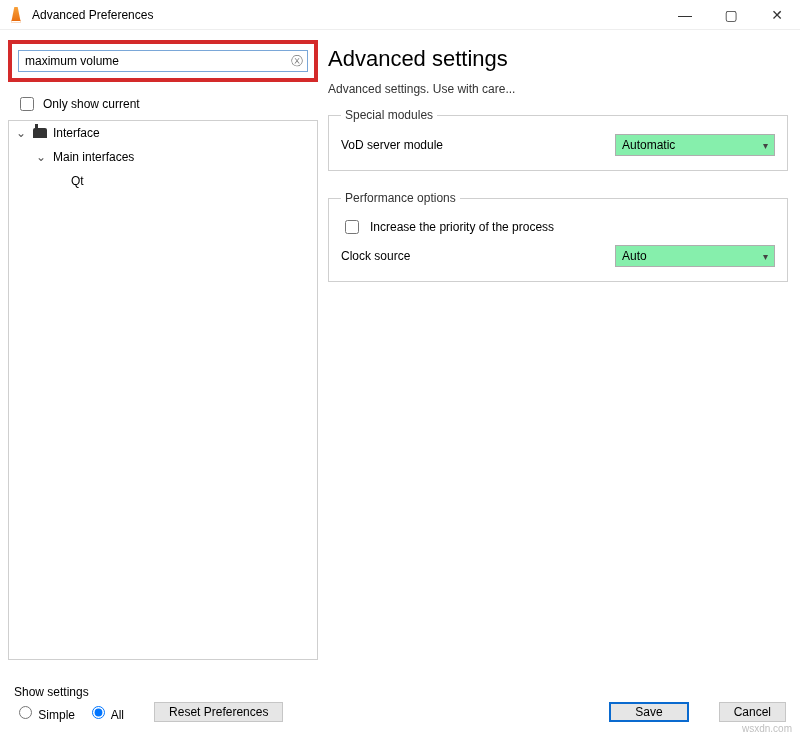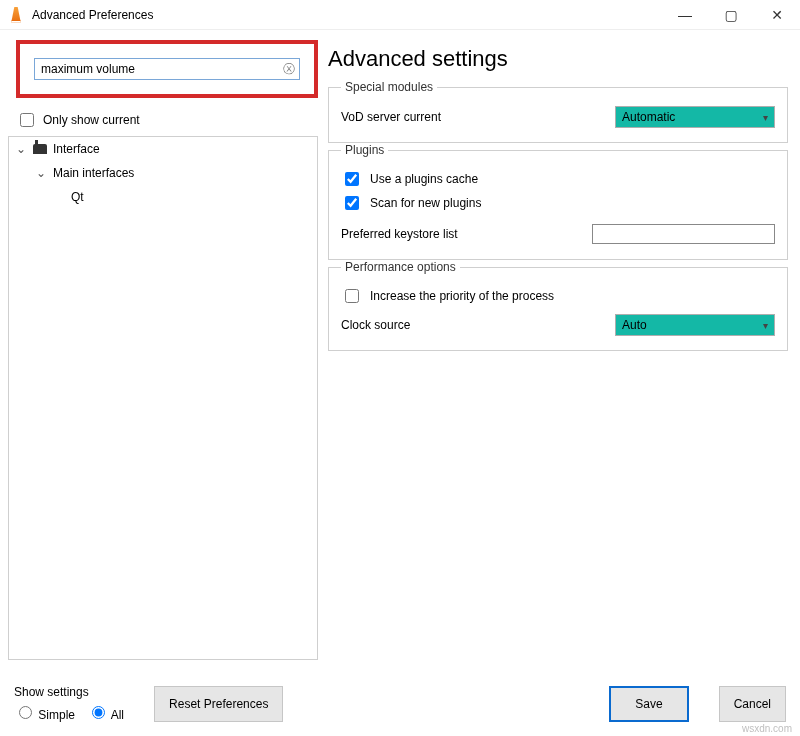--- a/index.html
+++ b/index.html
@@ -38,22 +38,22 @@
   .body {
     display:flex; height: 630px;
     padding: 6px 8px 0 8px;
     gap: 10px;
   }
   .left {
     width: 310px; display:flex; flex-direction:column;
   }
   .search-wrap{
     border: 4px solid #d42a2a;
-    padding: 14px;
-    margin: 4px 0 0 8px;
+    padding: 6px;
+    margin: 4px 0 0 0;
   }
   .search-box{
     display:flex; align-items:center;
     border:1px solid #7aa7d8;
     background:#fff; height:22px; padding:0 4px;
   }
   .search-box input{
     flex:1; border:none; outline:none; font-size:12px; padding:0 2px;
   }
   .search-clear{color:#7a7a7a;}
@@ -64,42 +64,42 @@
   .tree-row{display:flex;align-items:center;height:24px;padding:0 6px;gap:6px;}
   .chev{width:12px;text-align:center;color:#555;}
   .brush{width:14px;height:10px;background:#333;border-radius:2px 2px 0 0;position:relative;}
   .brush::after{content:"";position:absolute;left:2px;top:-4px;width:3px;height:6px;background:#333;}
   .right{
     flex:1; display:flex; flex-direction:column; padding-right:4px;
   }
   h1{font-size:22px;font-weight:400;margin:10px 0 8px 0;}
   .subtitle{font-size:12px;color:#333;margin:2px 0 12px 0;}
   fieldset{
-    border:1px solid #cfcfcf; margin:0 0 0 0; padding:10px 12px 12px 12px;
+    border:1px solid #cfcfcf; margin:0 0 20px 0; padding:10px 12px 12px 12px;
   }
   legend{font-size:12px;padding:0 4px;color:#333;}
   .row{display:flex;align-items:center;height:26px;gap:10px;}
   .row label{flex:0 0 190px;}
   .row .grow{flex:1;}
   .check{display:flex;align-items:center;gap:8px;height:24px;}
   input[type=checkbox]{width:14px;height:14px;}
   .combo{
-    flex:1; height:22px; border:1px solid #aeaeae; background:#14b8a6;
+    flex:1; height:22px; border:1px solid #aeaeae; background:#86efac;
     display:flex;align-items:center;padding:0 6px;justify-content:space-between;font-size:12px;
   }
   .combo .arrow{font-size:10px;color:#444;}
   .txtfield{flex:0 0 140px;height:20px;border:1px solid #888;background:#fff;}
   .footer{
     position:absolute; left:0; right:0; bottom:0; padding:6px 14px 14px 14px;
     display:flex; align-items:flex-end; gap:30px;
   }
   .show-settings{display:flex;flex-direction:column;gap:4px;font-size:12px;}
   .radios{display:flex;gap:12px;align-items:center;}
   .btn{
-    height:36px; padding:0 14px; border:1px solid #c6c6c6; background:#e6e6e6;
+    height:20px; padding:0 14px; border:1px solid #c6c6c6; background:#e6e6e6;
     font-size:12px; display:inline-flex; align-items:center; cursor:pointer;margin-top:16px;
   }
   .btn.primary{border:2px solid #0a6acf;background:#e6e6e6;padding:0 24px;}
   .footer .spacer{flex:1;}
   .watermark{
     position:absolute; right:8px; bottom:2px; font-size:10px; color:#bfbfbf;
   }
 </style>
 </head>
 <body>
@@ -137,49 +137,34 @@
         <span>Main interfaces</span>
       </div>
       <div class="tree-row" style="padding-left:62px;">
         <span>Qt</span>
       </div>
     </div>
   </div>
 
   <div class="right">
     <h1>Advanced settings</h1>
+    <div class="subtitle">Advanced settings. Use with care...</div>
 
     <fieldset>
       <legend>Special modules</legend>
       <div class="row">
-        <label>VoD server current</label>
+        <label>VoD server module</label>
         <div class="grow"></div>
         <div class="combo" style="flex:0 0 160px;">
           <span>Automatic</span>
           <span class="arrow">▾</span>
         </div>
       </div>
     </fieldset>
 
-    <fieldset>
-      <legend>Plugins</legend>
-      <div class="check">
-        <input type="checkbox" checked="" style="">
-        <span>Use a plugins cache</span>
-      </div>
-      <div class="check">
-        <input type="checkbox" checked="" style="">
-        <span>Scan for new plugins</span>
-      </div>
-      <div class="row" style="margin-top:6px;">
-        <label>Preferred keystore list</label>
-        <div class="grow"></div>
-        <input class="txtfield" type="text" value="" style="">
-      </div>
-    </fieldset>
 
     <fieldset>
       <legend>Performance options</legend>
       <div class="check">
         <input type="checkbox" style="">
         <span>Increase the priority of the process</span>
       </div>
       <div class="row" style="margin-top:4px;">
         <label>Clock source</label>
         <div class="grow"></div>

